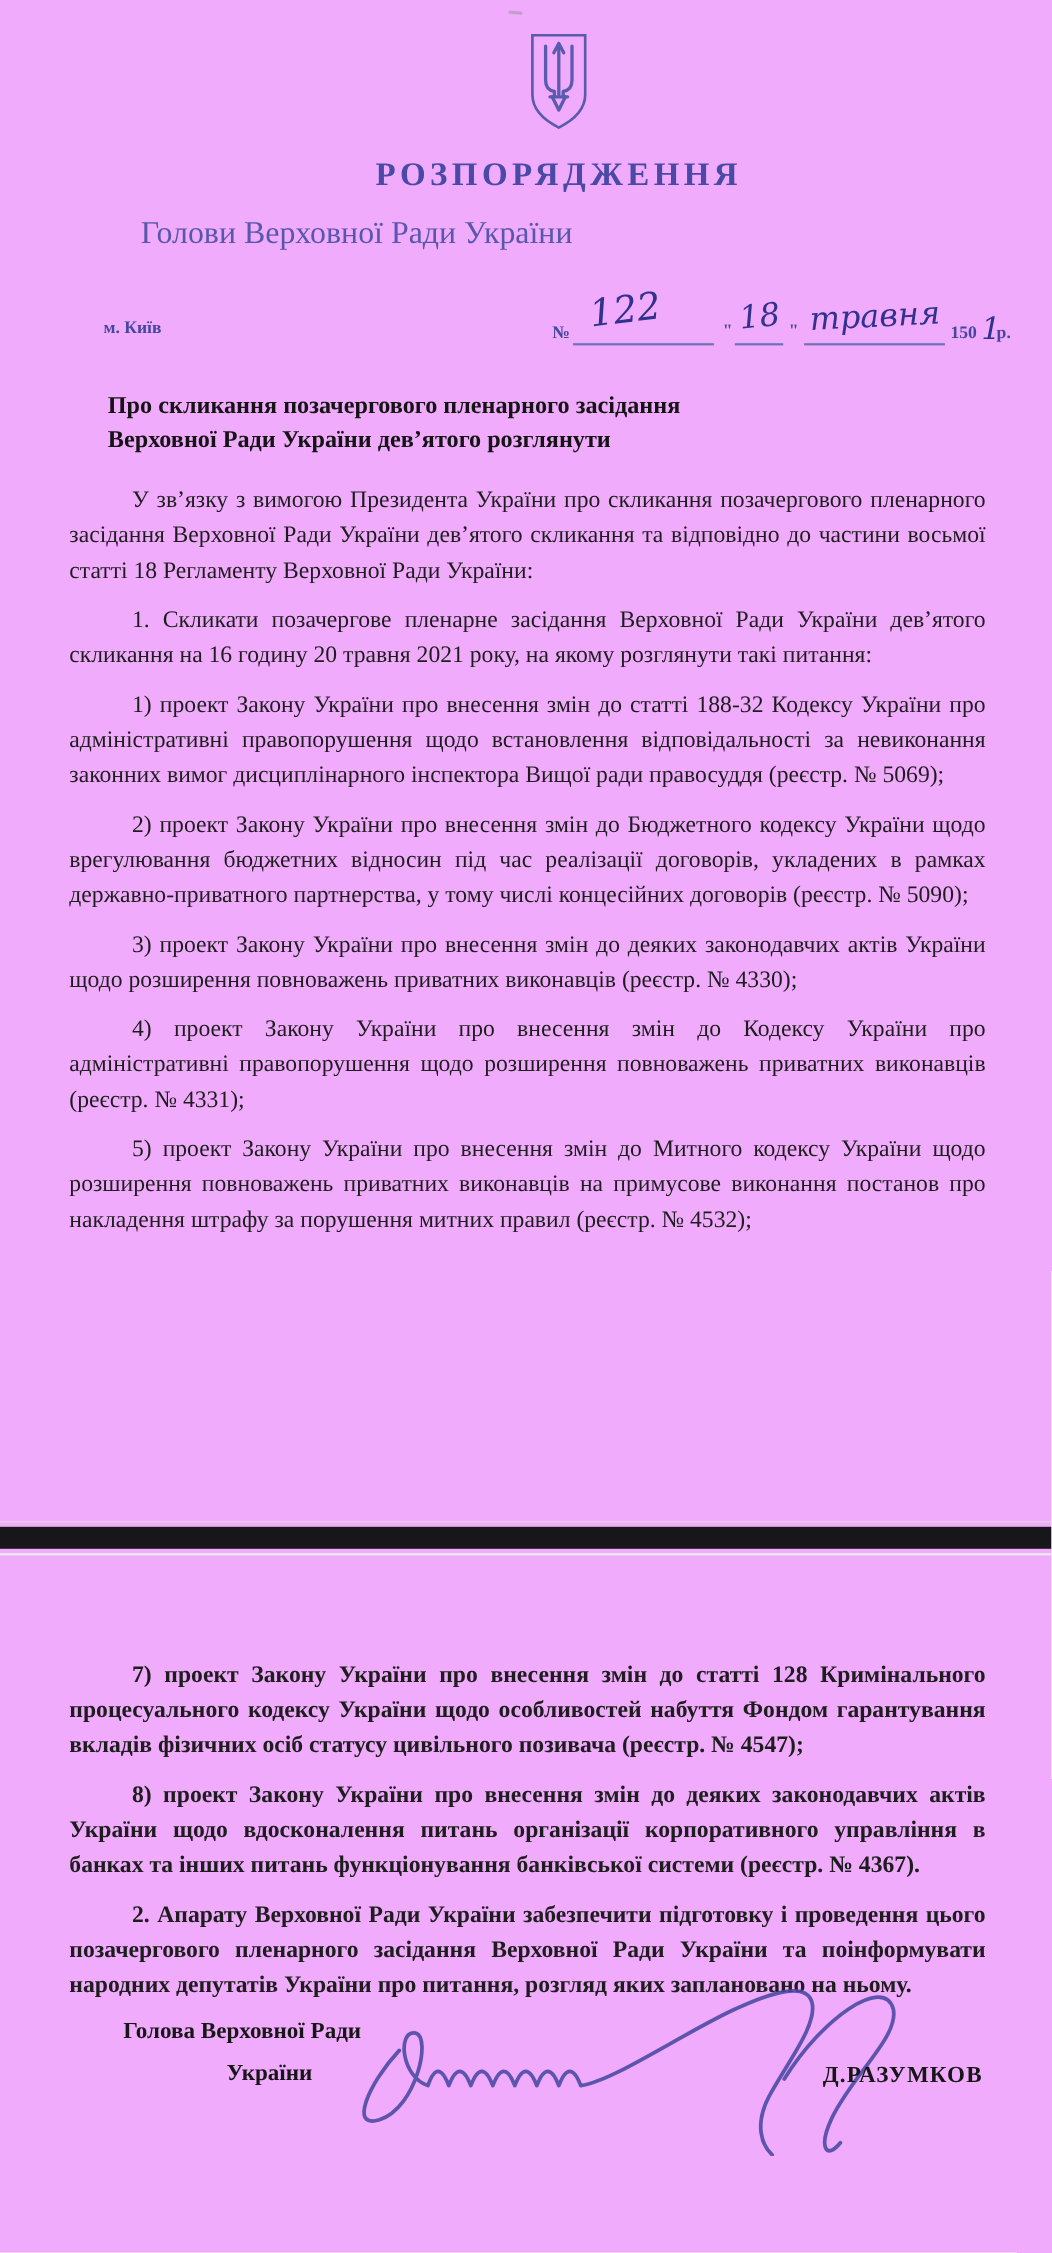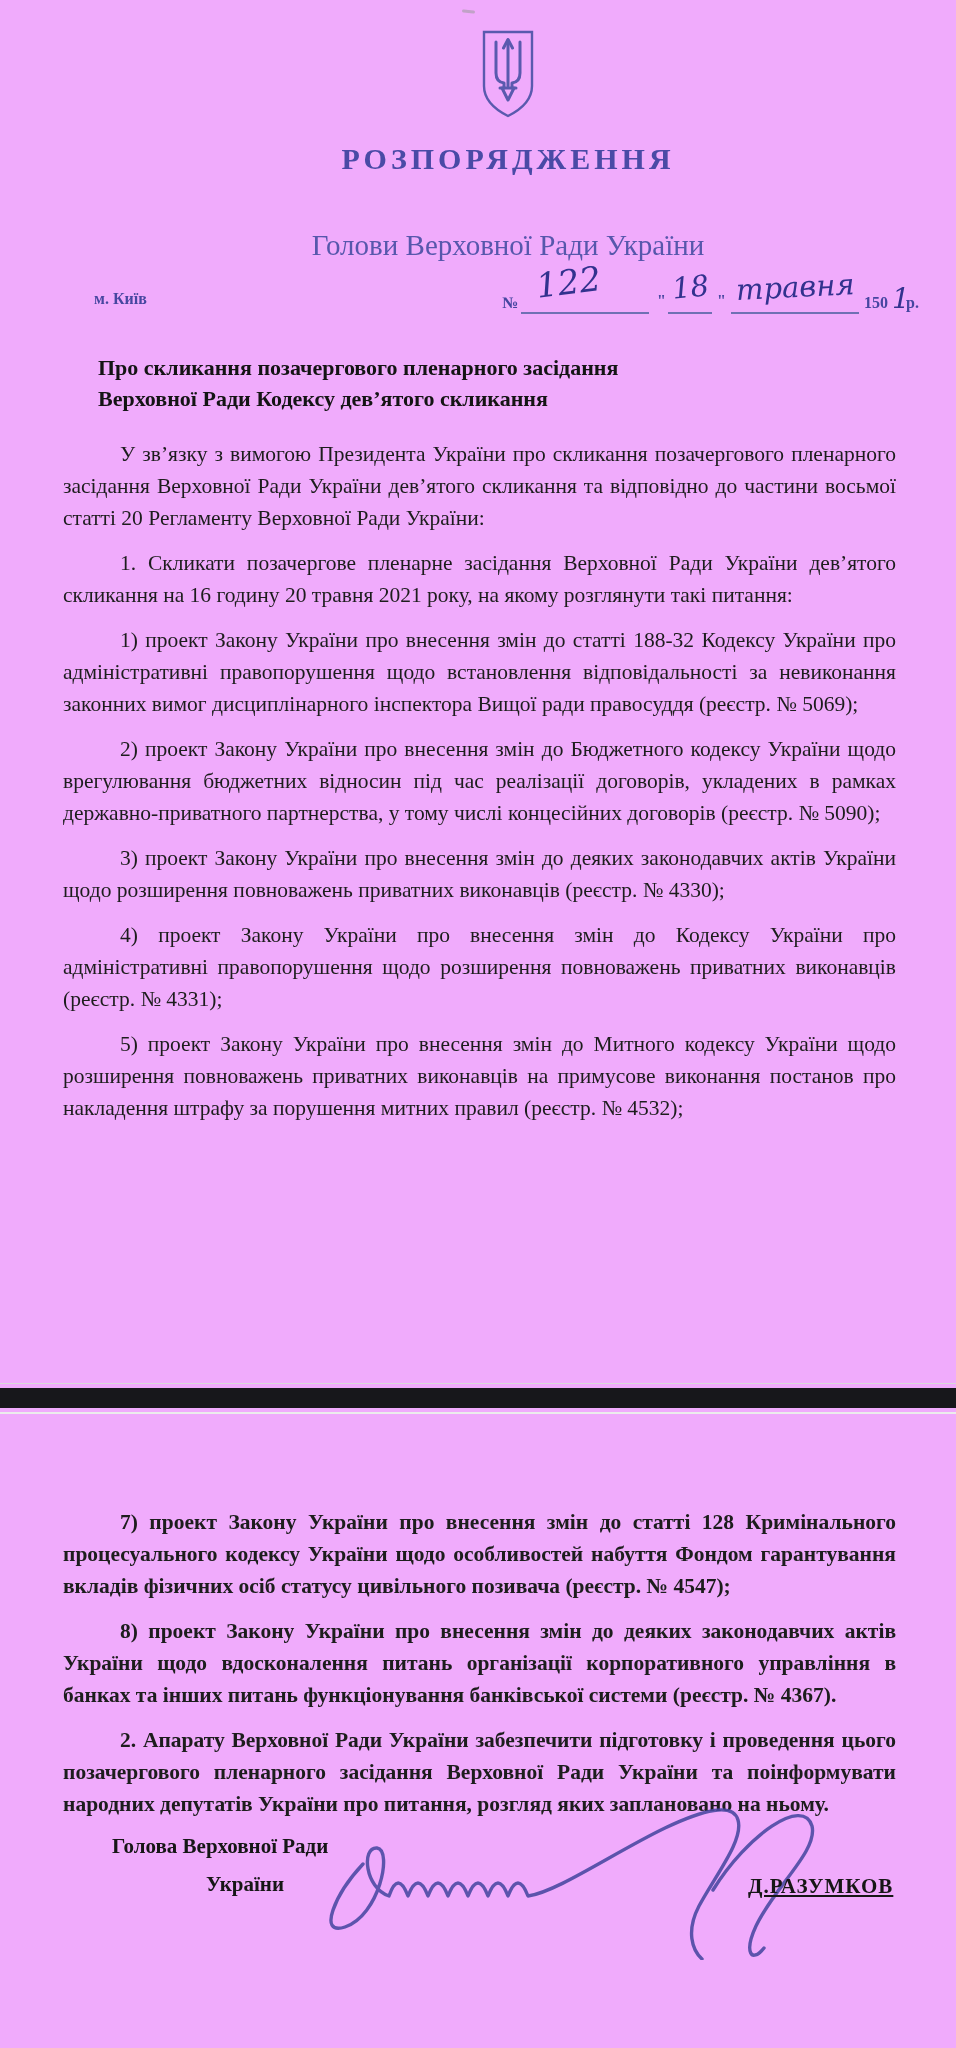--- a/index.html
+++ b/index.html
@@ -8,22 +8,22 @@
 
   .page { position:relative; width:956px; height:2048px; background:#f0abfc; overflow:hidden; }
 
   .scan-dash { position:absolute; left:462px; top:10px; width:13px; height:3px;
                background:#9a9a9a; opacity:.55; transform:rotate(6deg); border-radius:2px; }
 
   .emblem { position:absolute; left:479px; top:28px; width:58px; height:92px; }
 
   .doc-type { position:absolute; left:128px; top:142px; width:760px; text-align:center;
               font-size:30px; font-weight:bold; letter-spacing:4px; color:#4a4aa6; }
-  .doc-issuer { position:absolute; left:128px; top:196px; width:760px; text-align:center;
-                font-size:29px; color:#5757ac;margin-top:33px; }
+  .doc-issuer { position:absolute; left:128px; top:196px; width:760px; 
+                font-size:29px; color:#5757ac; }
 
   .dateline { position:absolute; left:0; top:262px; width:956px; height:70px;
               font-family:"Liberation Serif",serif; }
   .printed { position:absolute; font-size:16px; font-weight:bold; color:#4646a0; }
   .rule { position:absolute; height:0; border-bottom:2px solid #7070b4; }
   .hw { position:absolute; font-style:italic; color:#32328e;
         font-family:"DejaVu Serif","Liberation Serif",serif; white-space:nowrap; }
 
   .doc-title { position:absolute; left:98px; top:352px; width:680px; 
                font-size:22px; font-weight:bold; color:#141414; line-height:31px; }
@@ -35,21 +35,21 @@
   .body-p2 { top:1506px;font-weight:bold; }
 
   .band-hairline-top { position:absolute; left:0; top:1383px; width:956px; height:1px; background:#d9d9d9; }
   .scan-band { position:absolute; left:0; top:1388px; width:956px; height:20px; background:#17171b; }
   .band-hairline-bottom { position:absolute; left:0; top:1412px; width:956px; height:2px; background:#ececec; }
 
   .sig-block { position:absolute; left:0; top:1812px; width:956px; height:148px; }
   .sig-pos1 { position:absolute; left:112px; top:22px; font-size:21px; font-weight:bold; color:#161616; }
   .sig-pos2 { position:absolute; left:206px; top:60px; font-size:21px; font-weight:bold; color:#161616; }
   .sig-name { position:absolute; left:748px; top:62px; font-size:21px; font-weight:bold;
-              letter-spacing:1px; color:#161616;text-decoration:underline; }
+              letter-spacing:1px; color:#161616; }
   .sig-svg { position:absolute; left:285px; top:-22px; width:580px; height:170px; }
 </style>
 </head>
 <body>
 
 <div class="page">
 
   <div class="scan-dash"></div>
 
   <svg class="emblem" viewBox="0 0 58 92" fill="none">
@@ -82,25 +82,25 @@
     <span class="rule" style="left:731px; top:50px; width:128px;"></span>
     <span class="hw" style="left:736px; top:8px; font-size:29px; transform:rotate(-3deg);">травня</span>
 
     <span class="printed" style="left:864px; top:32px;">150</span>
     <span class="hw" style="left:892px; top:20px; font-size:28px;">1</span>
     <span class="printed" style="left:906px; top:32px;">р.</span>
   </div>
 
   <div class="doc-title">
     <div>Про скликання позачергового пленарного засідання</div>
-    <div>Верховної Ради Кодексу дев’ятого скликання</div>
+    <div>Верховної Ради України дев’ятого розглянути</div>
   </div>
 
   <div class="body-block body-p1">
-    <p>У зв’язку з вимогою Президента України про скликання позачергового пленарного засідання Верховної Ради України дев’ятого скликання та відповідно до частини восьмої статті 20 Регламенту Верховної Ради України:</p>
+    <p>У зв’язку з вимогою Президента України про скликання позачергового пленарного засідання Верховної Ради України дев’ятого скликання та відповідно до частини восьмої статті 18 Регламенту Верховної Ради України:</p>
     <p>1. Скликати позачергове пленарне засідання Верховної Ради України дев’ятого скликання на 16 годину 20 травня 2021 року, на якому розглянути такі питання:</p>
     <p>1) проект Закону України про внесення змін до статті 188-32 Кодексу України про адміністративні правопорушення щодо встановлення відповідальності за невиконання законних вимог дисциплінарного інспектора Вищої ради правосуддя (реєстр. № 5069);</p>
     <p>2) проект Закону України про внесення змін до Бюджетного кодексу України щодо врегулювання бюджетних відносин під час реалізації договорів, укладених в рамках державно-приватного партнерства, у тому числі концесійних договорів (реєстр. № 5090);</p>
     <p>3) проект Закону України про внесення змін до деяких законодавчих актів України щодо розширення повноважень приватних виконавців (реєстр. № 4330);</p>
     <p>4) проект Закону України про внесення змін до Кодексу України про адміністративні правопорушення щодо розширення повноважень приватних виконавців (реєстр. № 4331);</p>
     <p>5) проект Закону України про внесення змін до Митного кодексу України щодо розширення повноважень приватних виконавців на примусове виконання постанов про накладення штрафу за порушення митних правил (реєстр. № 4532);</p>
   </div>
 
   <div class="band-hairline-top"></div>
   <div class="scan-band"></div>

